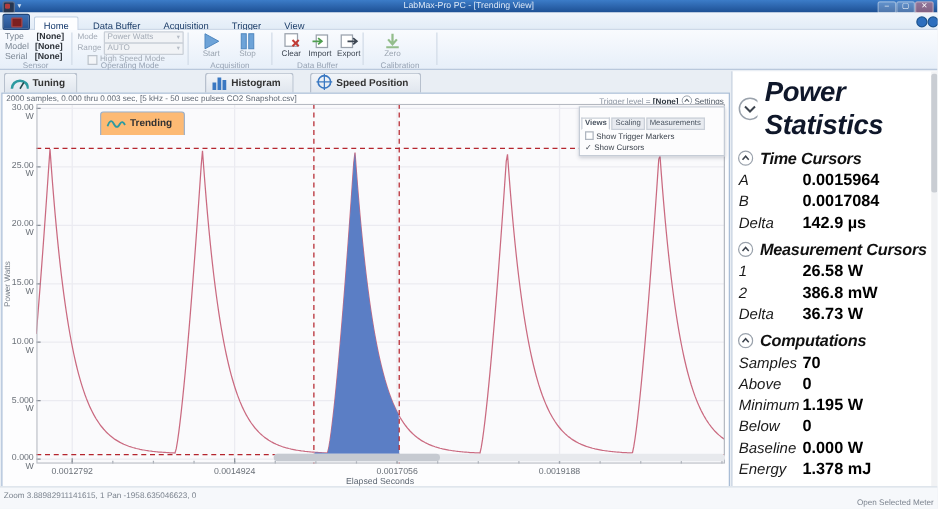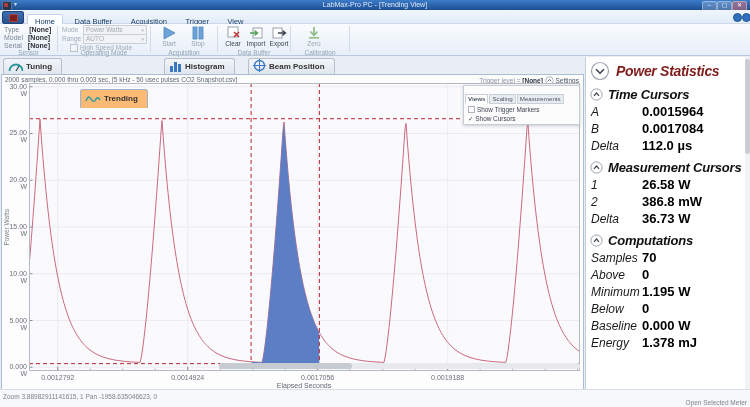--- a/index.html
+++ b/index.html
@@ -78,21 +78,21 @@
   #y-axis-title{left:1px;top:8px;height:288px;width:9px;display:flex;align-items:center;}
   #y-axis-title span{writing-mode:vertical-rl;transform:rotate(180deg);font-size:6.5px;color:#7a828c;}
   #h-scrollbar{left:217px;top:288px;width:361px;height:6px;background:#e7e9ed;border-radius:3px;z-index:5;}
   #h-scroll-thumb{left:0;top:0;width:133px;height:6px;background:#c6cad1;border-radius:3px;}
 
   
   #stats-panel{left:585px;top:57px;width:164px;height:332px;background:#ffffff;
     border-left:1px solid #c3cfde;overflow:hidden;}
   #stats-inner{left:4px;top:4px;width:152px;}
   .ps-title-row{display:flex;align-items:center;margin-bottom:6px;}
-  .ps-title{font-size:14px;font-weight:bold;font-style:italic;color:#7f1d1d;margin-left:6px;letter-spacing:-0.3px;text-align:center;}
+  .ps-title{font-size:22px;font-weight:bold;font-style:italic;color:#0f172a;margin-left:6px;letter-spacing:-0.3px;}
   .stat-head{display:flex;align-items:center;margin:5px 0 2px 0;}
   .stat-title{font-size:13px;font-weight:bold;font-style:italic;color:#111;margin-left:5px;letter-spacing:-0.2px;}
   .stat-row{position:relative;height:17px;font-size:12px;}
   .stat-label{position:absolute;left:1px;top:1px;font-style:italic;color:#1a1a1a;}
   .stat-value{position:absolute;left:52px;top:0;font-weight:bold;font-size:13px;color:#000;}
   #panel-scrollbar{right:0;top:0;width:5px;height:332px;background:#f1f2f4;}
   #panel-scroll-thumb{right:0;top:2px;width:5px;height:95px;background:#c9cdd3;border-radius:2px;}
 
   
   #status-bar{left:0;top:389px;width:750px;height:18px;background:#f6f8fb;border-top:1px solid #d8dfe8;}
@@ -230,21 +230,21 @@
       </svg>
   </span><span>Histogram</span>
 </div>
 <div class="vtab abs" style="left:248px;">
   <span class="vicon">
     <svg width="13" height="13">
         <circle cx="6.5" cy="6.5" r="5" fill="none" stroke="#3a78c2" stroke-width="1.3"></circle>
         <line x1="6.5" y1="0" x2="6.5" y2="13" stroke="#3a78c2" stroke-width="1"></line>
         <line x1="0" y1="6.5" x2="13" y2="6.5" stroke="#3a78c2" stroke-width="1"></line>
       </svg>
-  </span><span>Beam Position</span>
+  </span><span>Speed Position</span>
 </div>
 
 <div id="chart-box" class="abs">
   <div id="samples-info" class="abs">2000 samples, 0.000 thru 0.003 sec, [5 kHz - 50 usec pulses CO2 Snapshot.csv]</div>
 
   <div id="trigger-row" class="abs">
     <span>Trigger level =</span>
     <b>[None]</b>
     <svg width="9" height="9" style="vertical-align:-2px;">
       <circle cx="4.5" cy="4.5" r="3.8" fill="#fff" stroke="#9aa2ac" stroke-width="0.8"></circle>
@@ -362,21 +362,21 @@
           <div class="stat-row">
             <span class="stat-label">A</span>
             <span class="stat-value">0.0015964</span>
           </div>
           <div class="stat-row">
             <span class="stat-label">B</span>
             <span class="stat-value">0.0017084</span>
           </div>
           <div class="stat-row">
             <span class="stat-label">Delta</span>
-            <span class="stat-value">112.0 µs</span>
+            <span class="stat-value">142.9 µs</span>
           </div>
         </div>
         <div>
           <div class="stat-head">
             <svg width="13" height="13">
               <circle cx="6.5" cy="6.5" r="5.6" fill="#fff" stroke="#9aa2ac" stroke-width="1"></circle>
               <path d="M4 7.8 L6.5 5 L9 7.8" fill="none" stroke="#3c434d" stroke-width="1.2"></path>
             </svg>
             <span class="stat-title">Measurement Cursors</span>
           </div>

